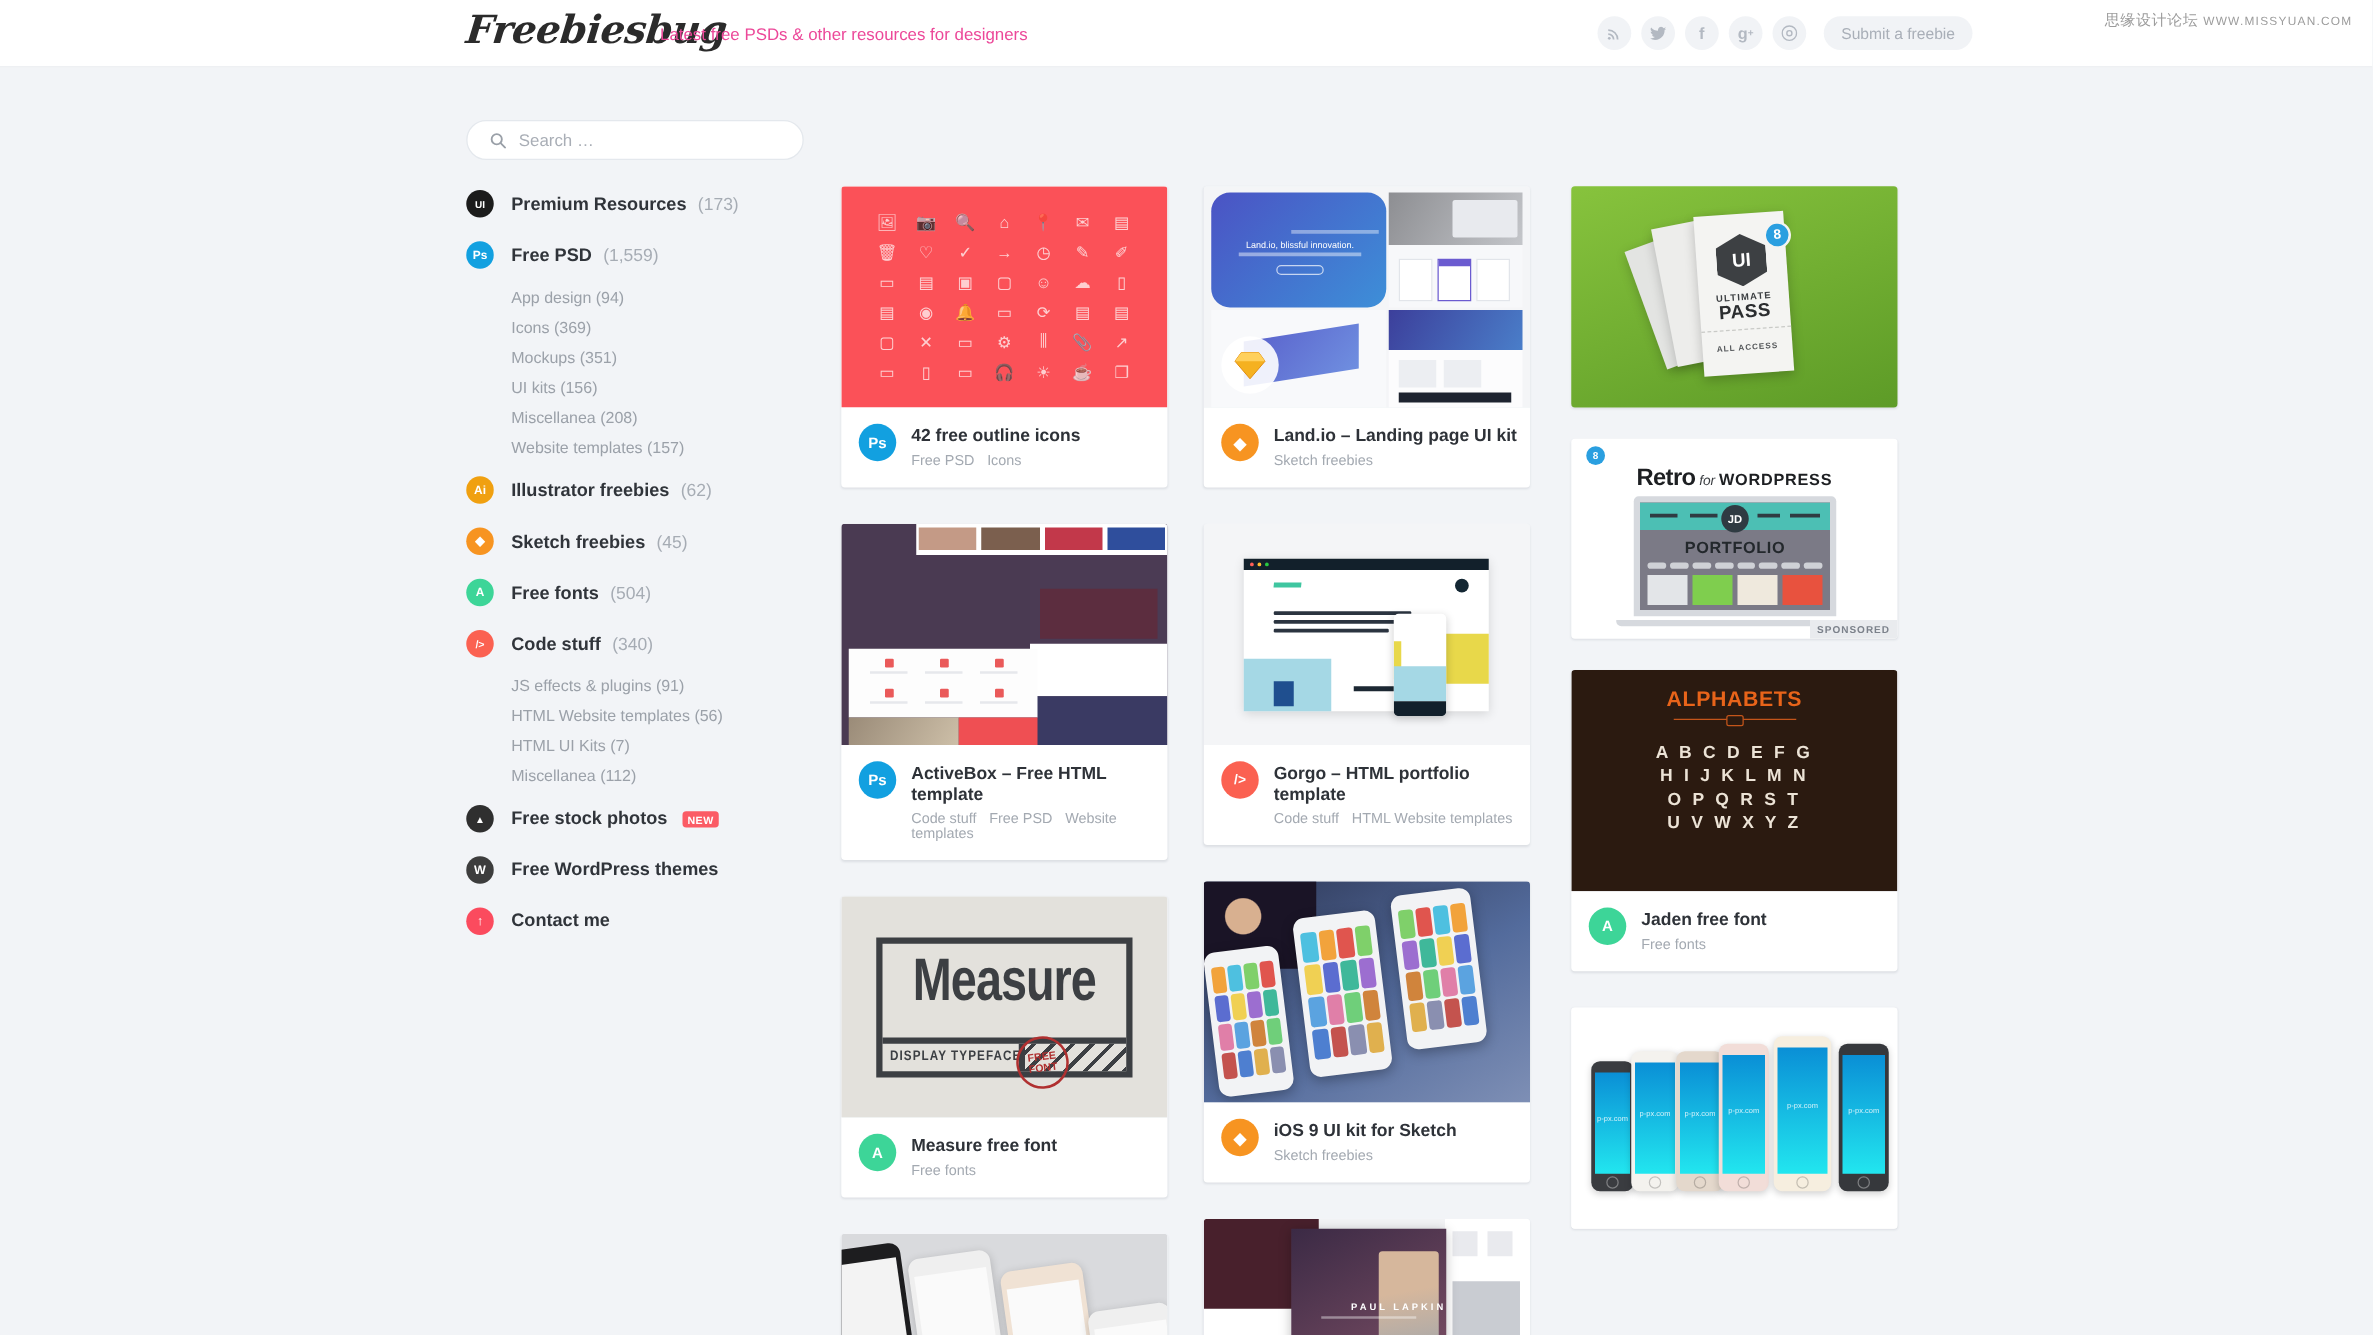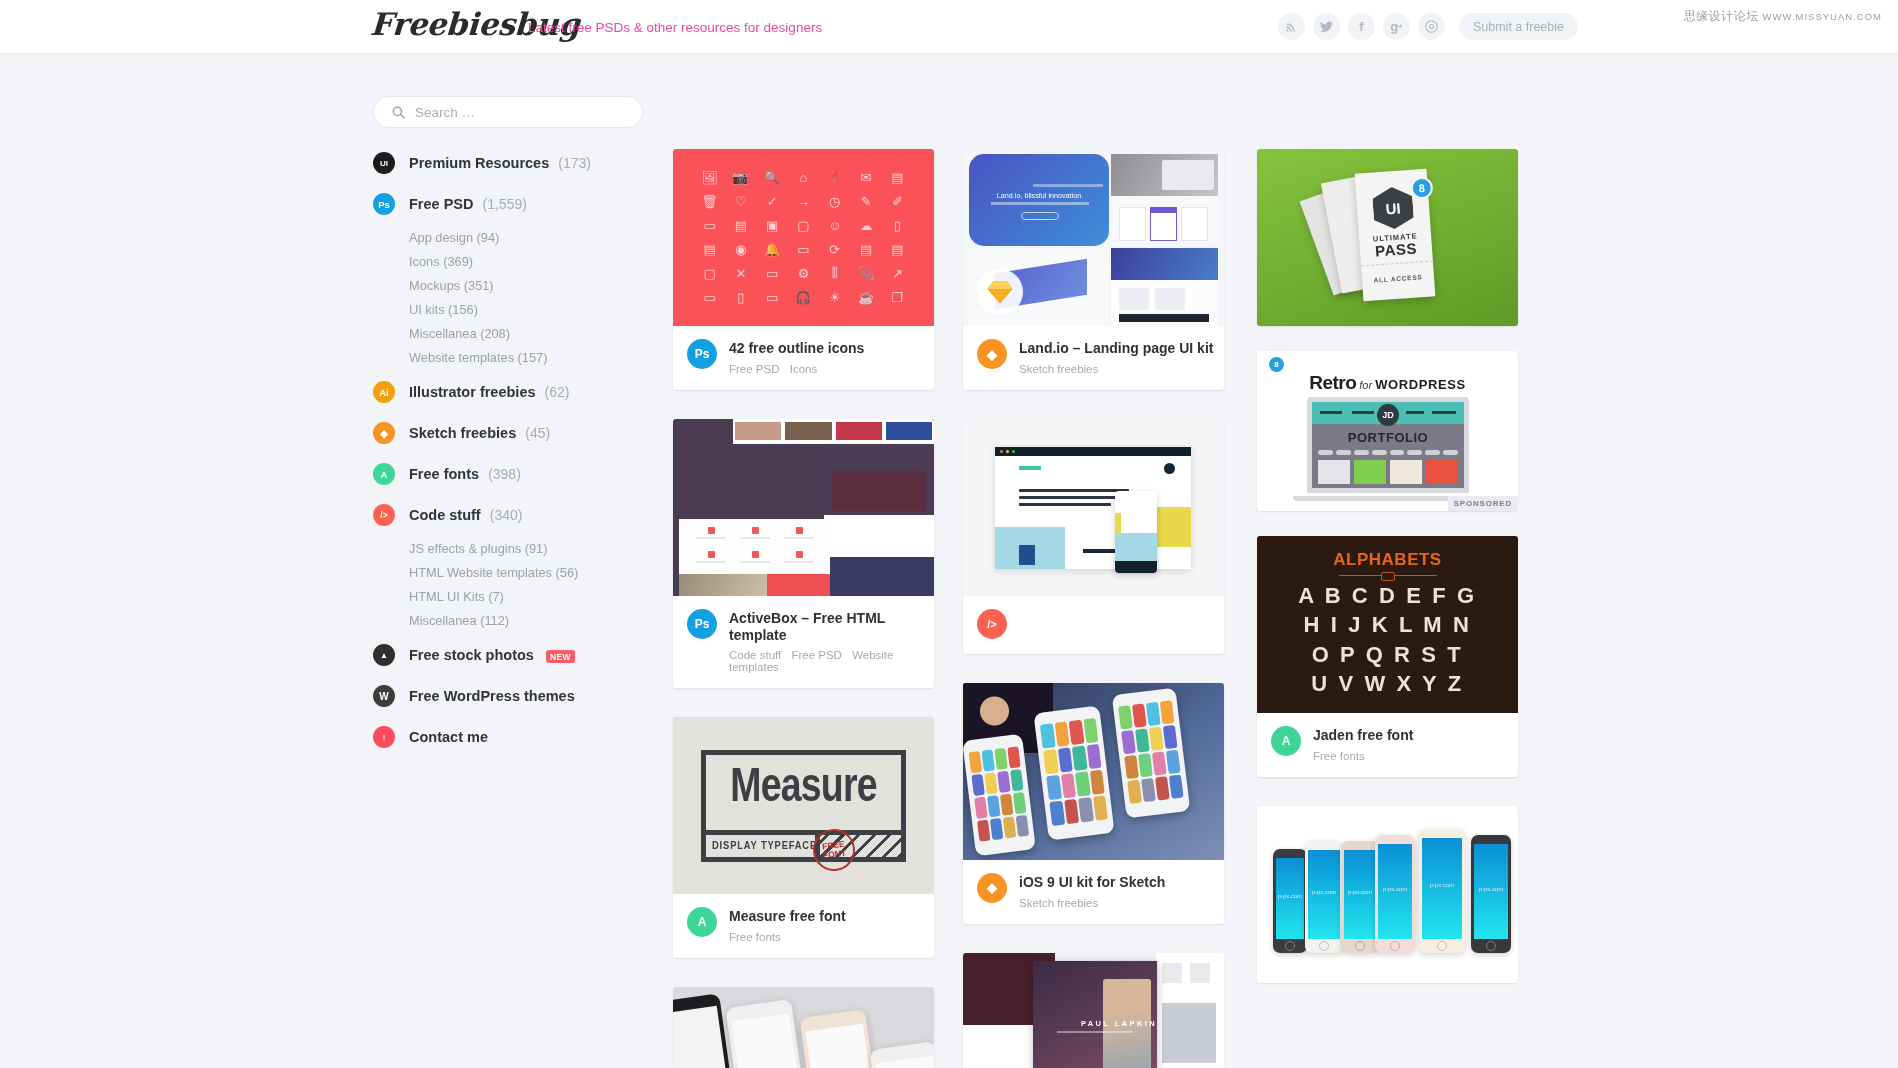--- a/index.html
+++ b/index.html
@@ -419,21 +419,21 @@
   .sponsored{position:absolute;right:0;bottom:0;background:#e9ebee;color:#7c828b;
      font-size:8px;font-weight:bold;letter-spacing:0.8px;padding:3px 6px;}
 
   
   .th-alpha{width:100%;height:100%;background:#2b1a10;position:relative;
      display:flex;flex-direction:column;align-items:center;padding-top:14px;}
   .th-alpha .hd{color:#e8641a;font-size:17px;font-weight:bold;letter-spacing:0.5px;}
   .th-alpha .rule{width:98px;height:1px;background:#c4551a;margin-top:5px;position:relative;}
   .th-alpha .rule:after{content:'';position:absolute;left:42px;top:-3px;width:12px;height:7px;
      border:1px solid #c4551a;border-radius:2px;background:#2b1a10;}
-  .th-alpha .rows{margin-top:5px;color:#ece3d6;font-size:22px;font-weight:bold;
+  .th-alpha .rows{margin-top:16px;color:#ece3d6;font-size:14px;font-weight:bold;
      line-height:1.34;letter-spacing:2.6px;text-align:center;}
 
   
   .ad-ppx{width:261px;height:auto;background:#fff;border-radius:3px;margin-top:25px;
      box-shadow:0 1px 2px rgba(25,35,55,0.10);overflow:hidden;cursor:pointer;}
   .th-ppx{width:261px;height:177px;background:#fff;position:relative;overflow:hidden;}
   .th-ppx .p{position:absolute;bottom:30px;border-radius:7px;overflow:hidden;
      box-shadow:0 2px 6px rgba(0,0,0,0.18);}
   .th-ppx .p .s{position:absolute;left:3px;right:3px;top:9px;bottom:14px;
      background:linear-gradient(180deg,#0a8fd6,#22e6ef);}
@@ -540,21 +540,21 @@
           <span class="nav-count">(45)</span>
         </div>
       </div>
 
       <div class="nav-item">
         <div class="nav-icon" style="background:#3dd598">
           <span>A</span>
         </div>
         <div class="nav-label">
           <span>Free fonts</span>
-          <span class="nav-count">(398)</span>
+          <span class="nav-count">(504)</span>
         </div>
       </div>
 
       <div class="nav-item">
         <div class="nav-icon" style="background:#fb6151">
           <span style="font-size:8.5px">/&gt;</span>
         </div>
         <div class="nav-label">
           <span>Code stuff</span>
           <span class="nav-count">(340)</span>
@@ -826,20 +826,27 @@
             <div class="pt"></div>
               <div class="pc"></div>
               <div class="pb"></div>
           </div>
         </div>
       </div>
       <div class="card-body">
         <div class="card-icon" style="background:#fb6151">
           <span style="font-size:11px">/&gt;</span>
         </div>
+        <div class="card-text">
+          <div class="card-title">Gorgo – HTML portfolio template</div>
+          <div class="card-cats">
+            <span>Code stuff</span>
+            <span>HTML Website templates</span>
+          </div>
+        </div>
       </div>
     </div>
 
     <div class="card">
       <div class="thumb">
         <div class="th-ios">
           <div class="space"></div>
           <div class="ph p1">
               <div class="scr">
             <b style="background:#f2a33c"></b>

